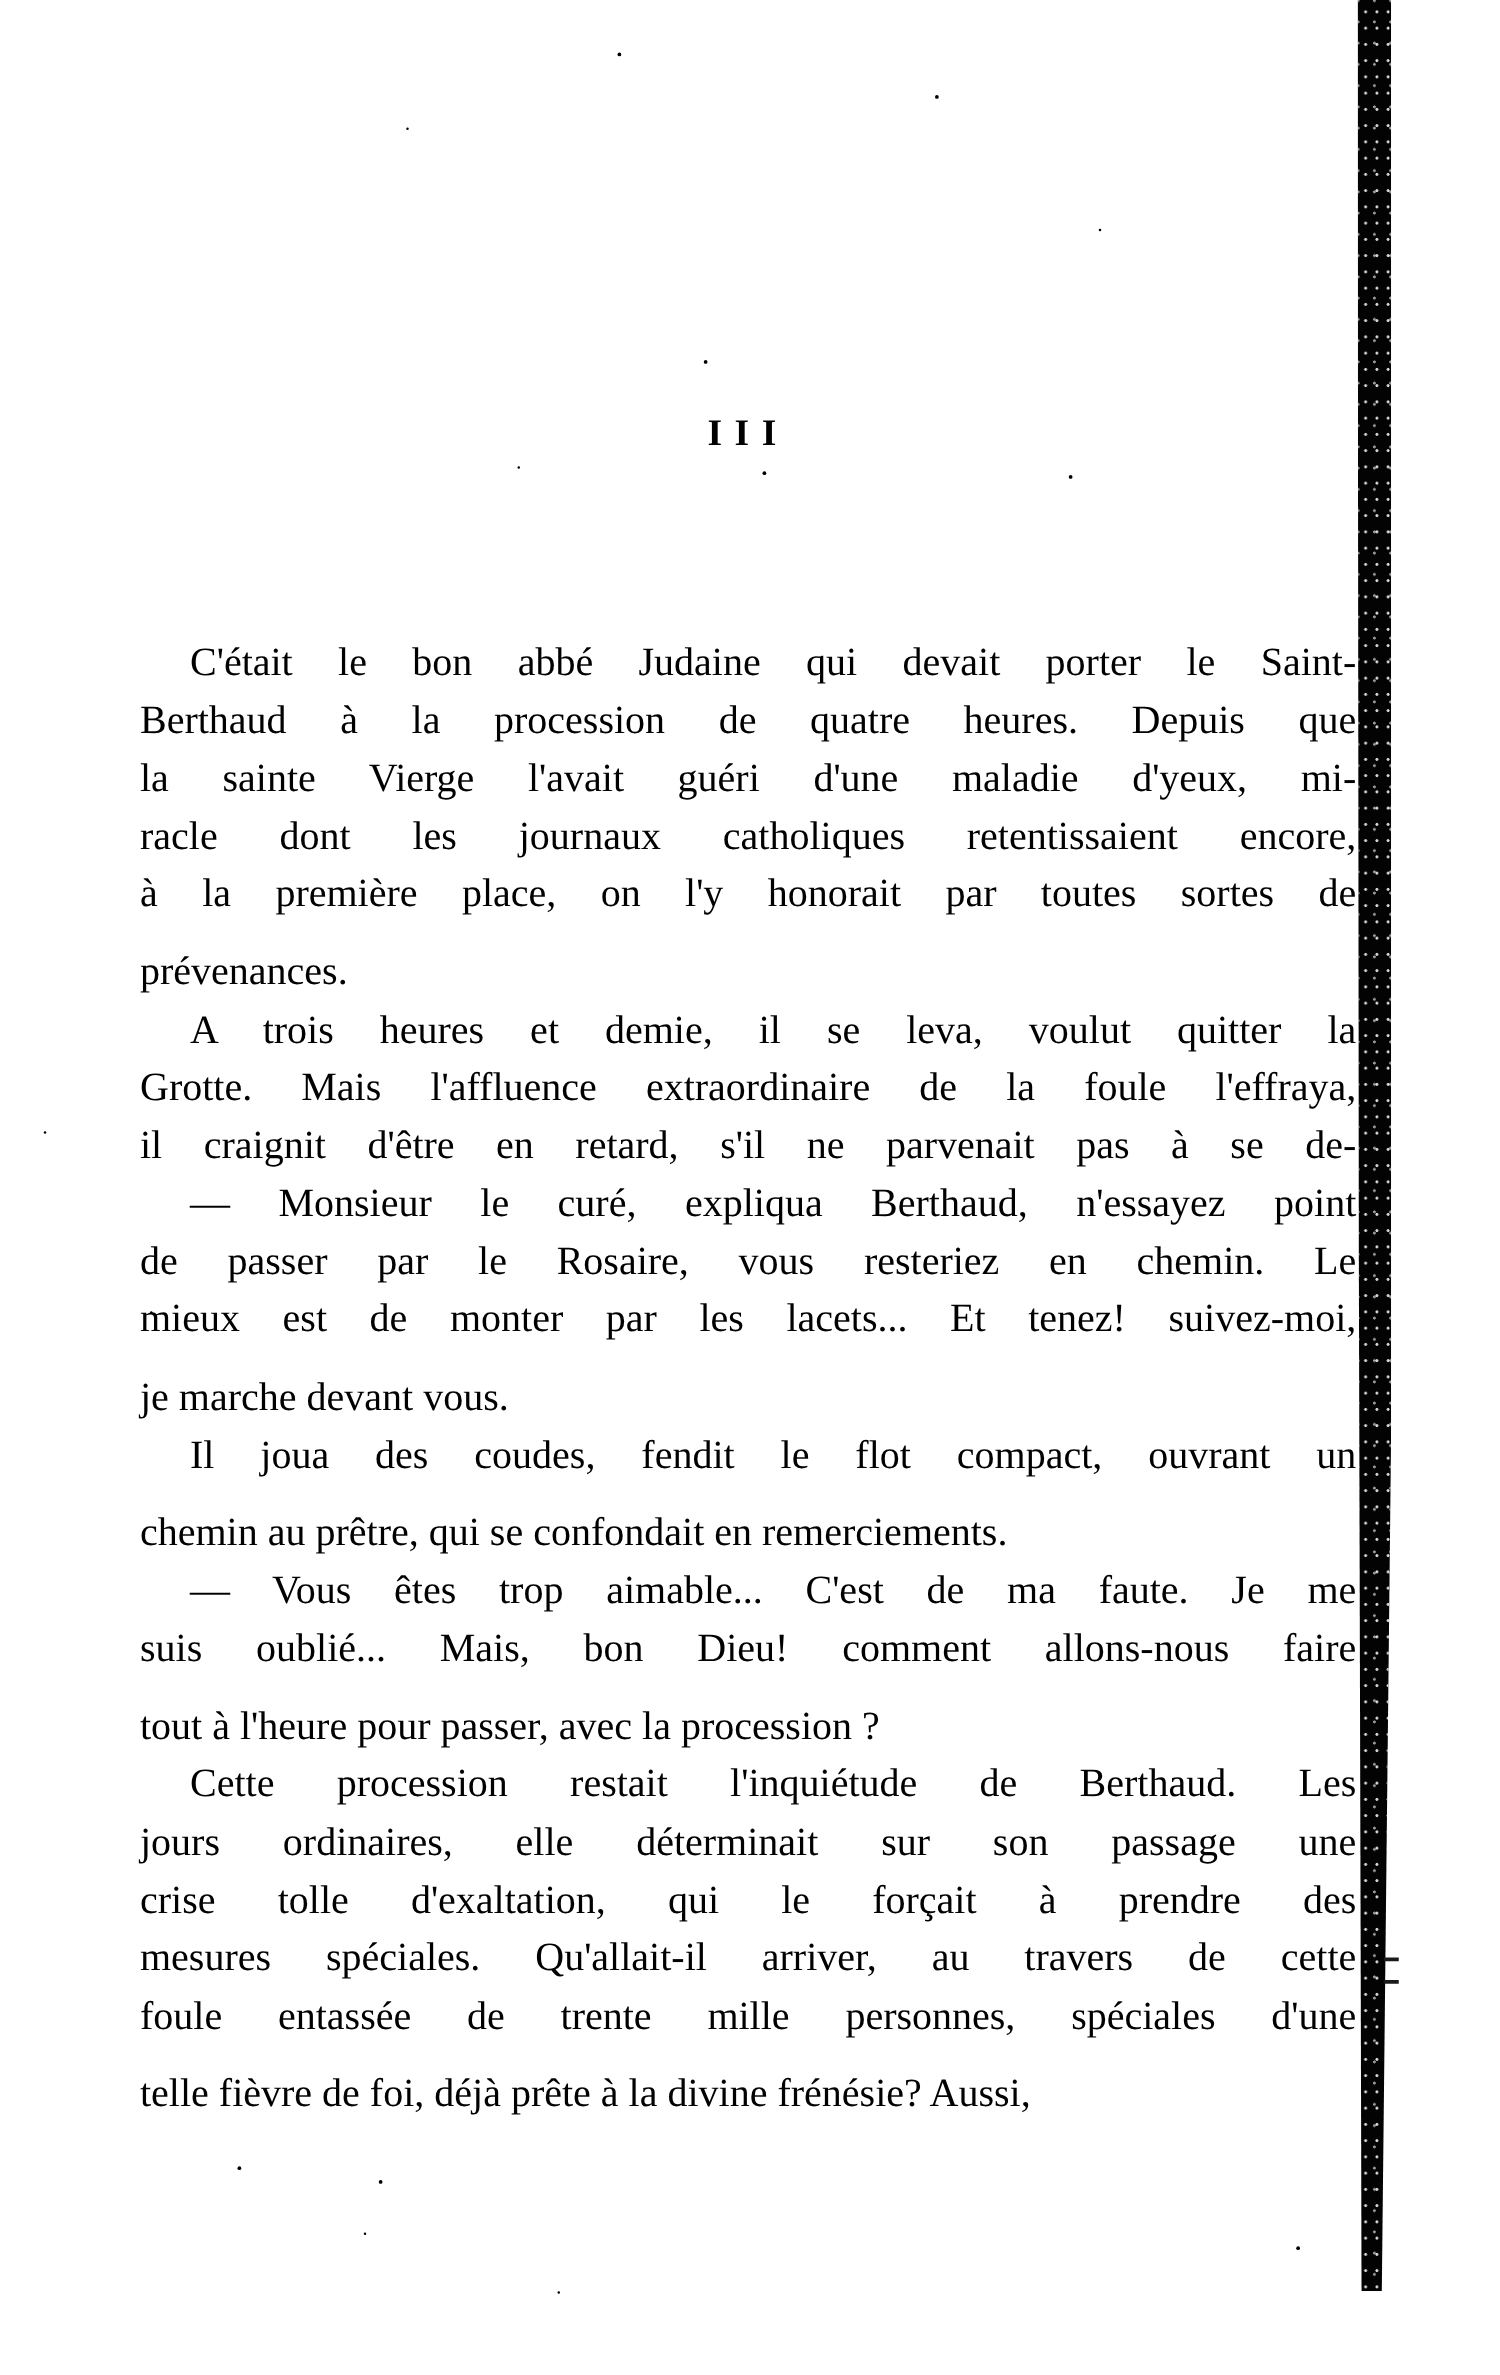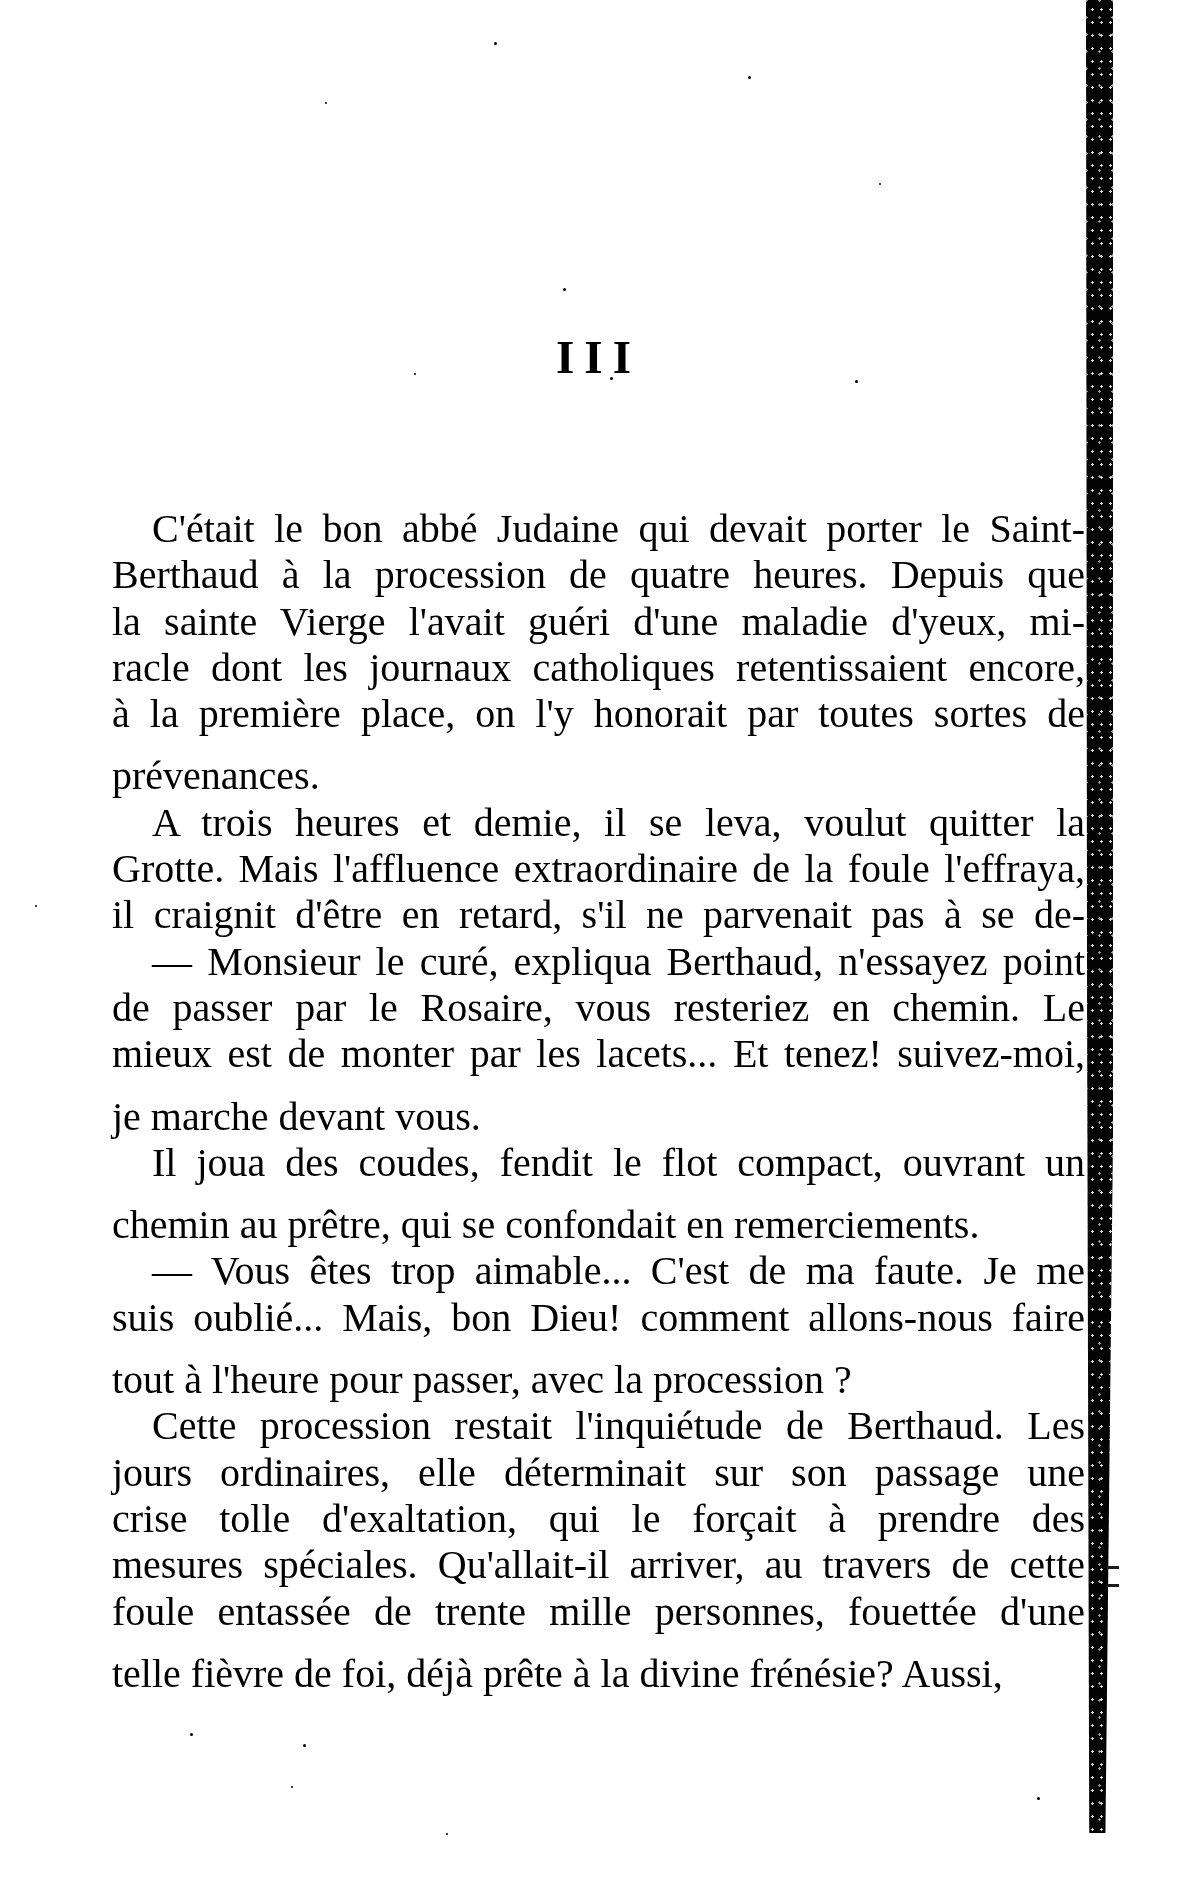--- a/index.html
+++ b/index.html
@@ -17,31 +17,31 @@
     color: #000000;
     font-family: "Liberation Serif", "DejaVu Serif", serif;
     overflow: hidden;
   }
   .chapter-heading {
     position: absolute;
     left: 112px;
     top: 330px;
     width: 973px;
     text-align: center;
-    font-size: 47px;
+    font-size: 30px;
     font-weight: bold;
     letter-spacing: 10px;
     color: #000;
   }
   .text-block {
     position: absolute;
     left: 112px;
     top: 506px;
     width: 973px;
-    font-size: 40px;
+    font-size: 32px;
   }
   .line {
     height: 46.3px;
     line-height: 46.3px;
     text-align: justify;
     text-align-last: justify;
     white-space: nowrap; 
     white-space: normal;
     color: #000;
   }
@@ -97,21 +97,21 @@
       <div class="line end">je marche devant vous.</div>
       <div class="line first">Il joua des coudes, fendit le flot compact, ouvrant un</div>
       <div class="line end">chemin au prêtre, qui se confondait en remerciements.</div>
       <div class="line first">— Vous êtes trop aimable... C'est de ma faute. Je me</div>
       <div class="line">suis oublié... Mais, bon Dieu! comment allons-nous faire</div>
       <div class="line end">tout à l'heure pour passer, avec la procession ?</div>
       <div class="line first">Cette procession restait l'inquiétude de Berthaud. Les</div>
       <div class="line">jours ordinaires, elle déterminait sur son passage une</div>
       <div class="line">crise tolle d'exaltation, qui le forçait à prendre des</div>
       <div class="line">mesures spéciales. Qu'allait-il arriver, au travers de cette</div>
-      <div class="line">foule entassée de trente mille personnes, fouettée d'une</div>
+      <div class="line">foule entassée de trente mille personnes, spéciales d'une</div>
       <div class="line end">telle fièvre de foi, déjà prête à la divine frénésie? Aussi,</div>
     </div>
 
   <div class="gutter-band"></div>
 
   <div class="margin-mark" style="left:1107px; top:1566px;"></div>
   <div class="margin-mark" style="left:1107px; top:1584px;"></div>
 
   <div class="speck" style="left:494px; top:42px;  width:3px; height:3px;"></div>
   <div class="speck" style="left:748px; top:76px;  width:3px; height:3px;"></div>

